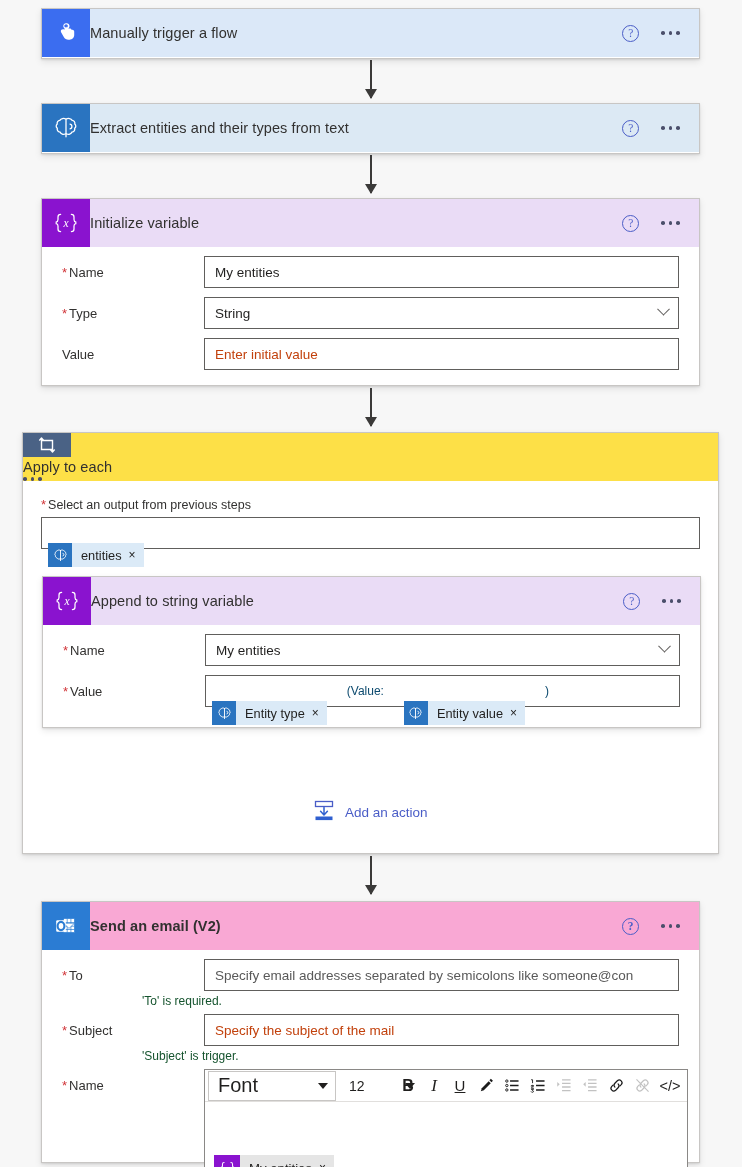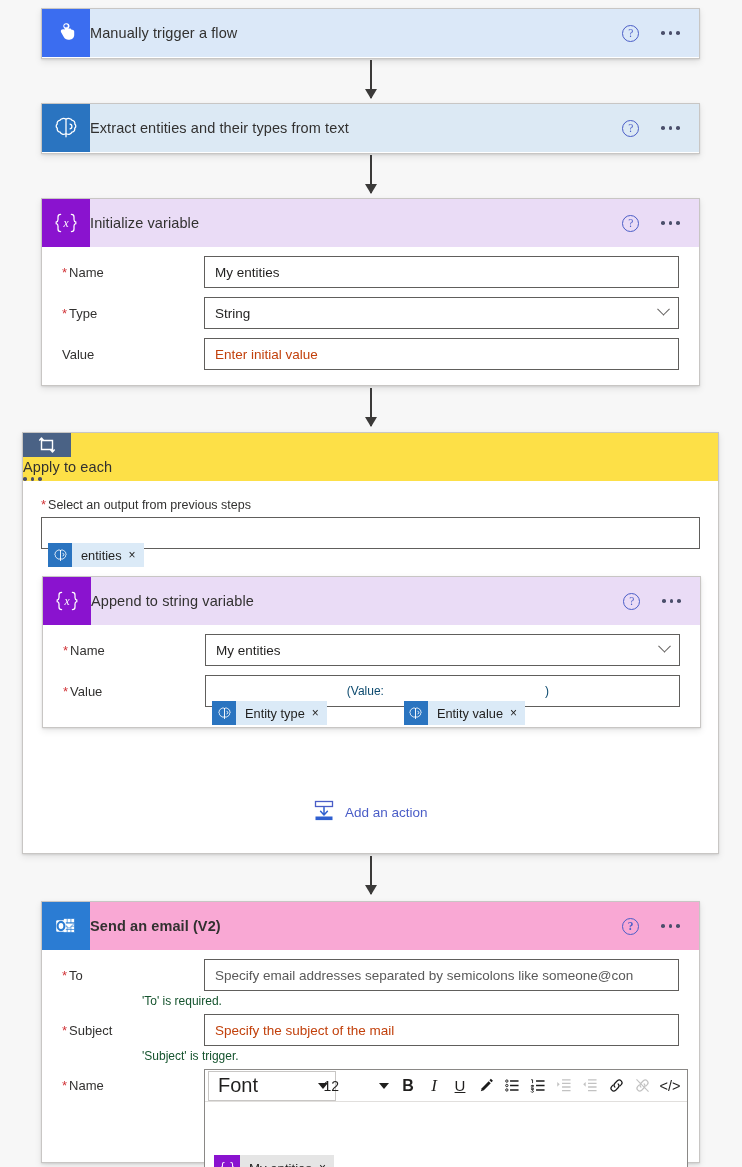--- a/index.html
+++ b/index.html
@@ -192,21 +192,21 @@
   .fontsel {
     width: 128px; height: 30px;
     display: flex; align-items: center; justify-content: space-between;
     border: 1px solid #c8c6c4;
     padding: 0 7px 0 9px;
     font-size: 20px; color: #201f1e;
     margin-left: 1px;
   }
   .sizesel {
     width: 46px; height: 30px;
-    display: flex; align-items: center; justify-content: flex-end;
+    display: flex; align-items: center; justify-content: flex-start;
     padding: 0 2px 0 4px;
     font-size: 14px; color: #201f1e;
     margin-left: 9px;
     gap: 40px;
   }
   .caret-dn {
     width: 0; height: 0;
     border-left: 5px solid transparent;
     border-right: 5px solid transparent;
     border-top: 6px solid #201f1e;

